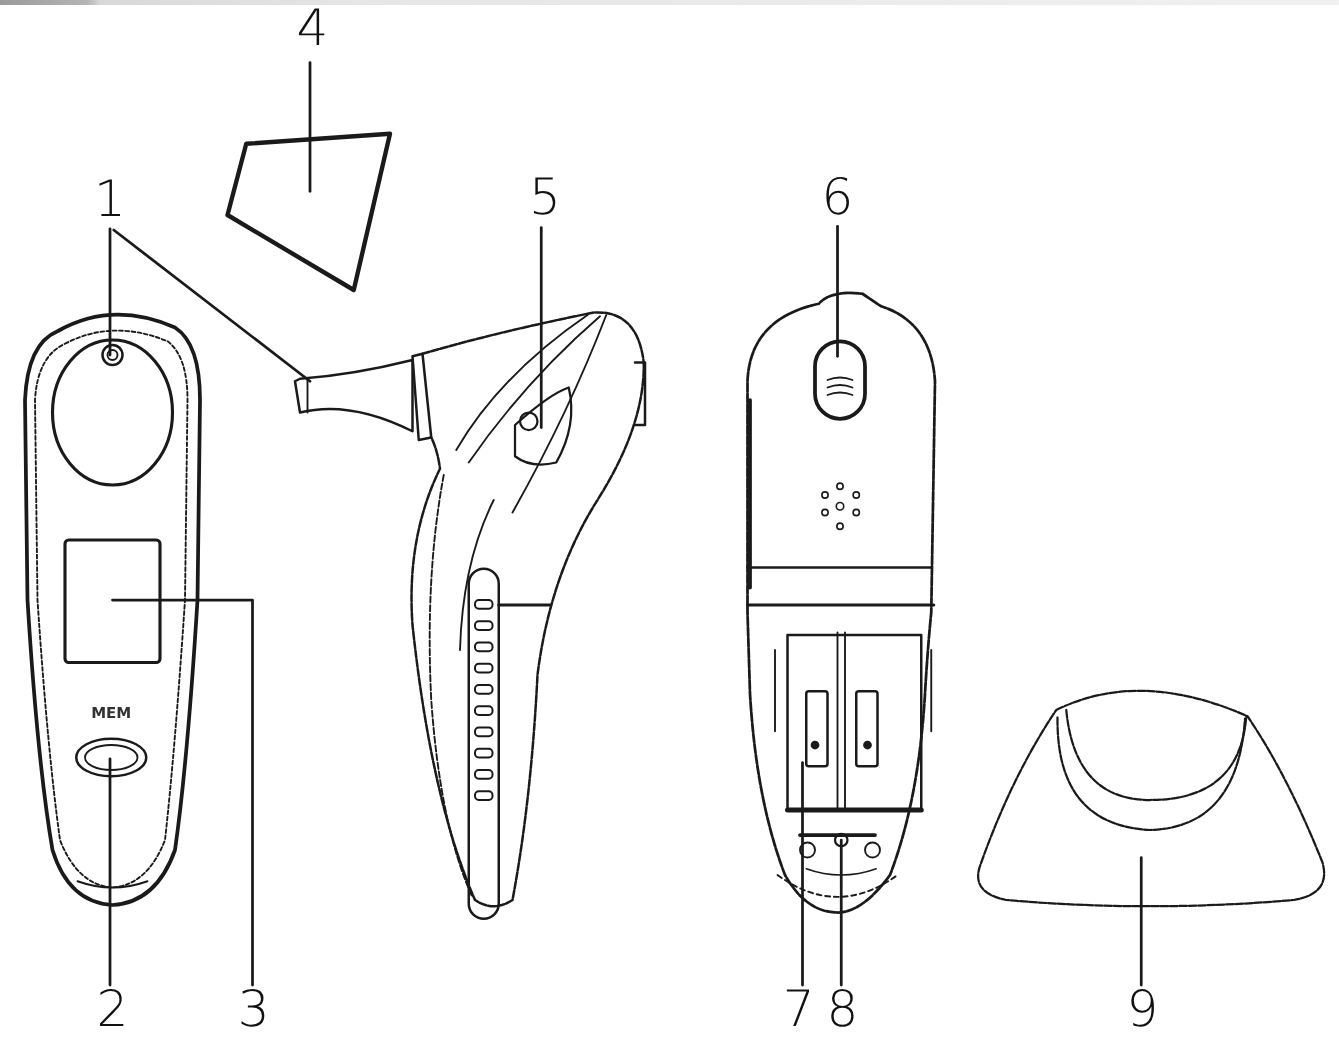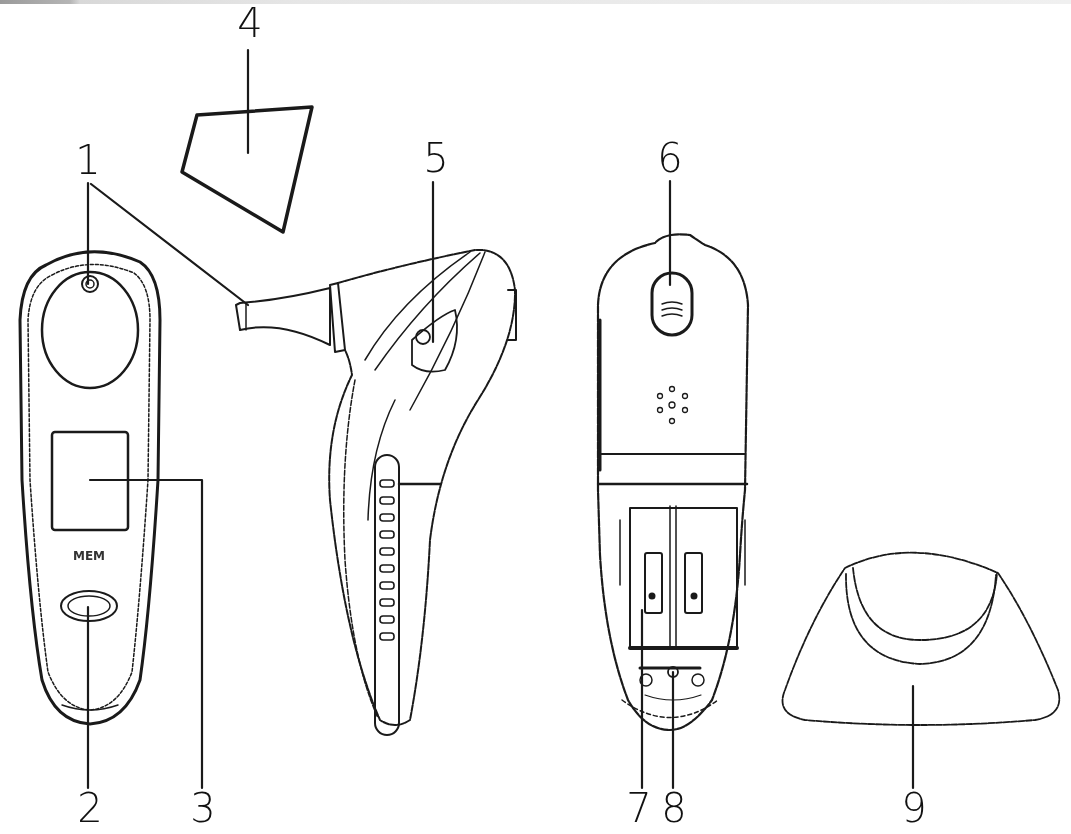--- a/index.html
+++ b/index.html
@@ -125,21 +125,21 @@
 
       <path d="M 642 610 L 642 788"></path>
 
       <path d="M 673 672 L 673 788"></path>
 
       <path d="M 913 686 L 913 788"></path>
     </g>
   </g>
 </svg>
 
-<span class="mem" style="left:89px; top:549px;">MEM</span>
+<span class="mem" style="left:89px; top:563px;">MEM</span>
 
 <span class="num" style="left:250px; top:3px;">4</span>
 <span class="num" style="left:88px; top:140px;">1</span>
 <span class="num" style="left:436px; top:138px;">5</span>
 <span class="num" style="left:670px; top:138px;">6</span>
 <span class="num" style="left:90px; top:788px;">2</span>
 <span class="num" style="left:203px; top:788px;">3</span>
 <span class="num" style="left:639px; top:788px;">7</span>
 <span class="num" style="left:674px; top:788px;">8</span>
 <span class="num" style="left:914px; top:788px;">9</span>

